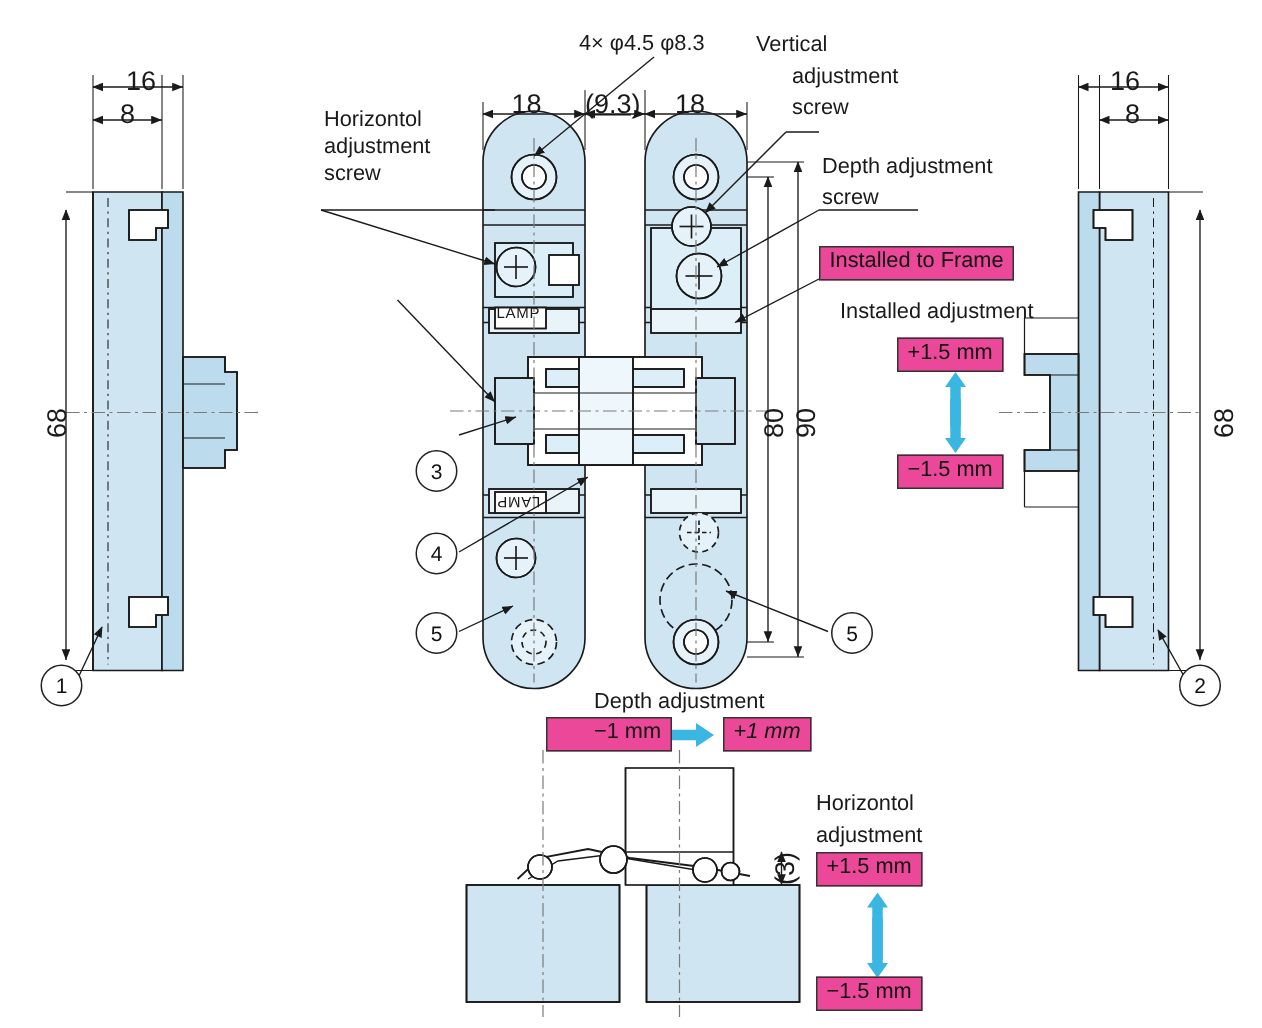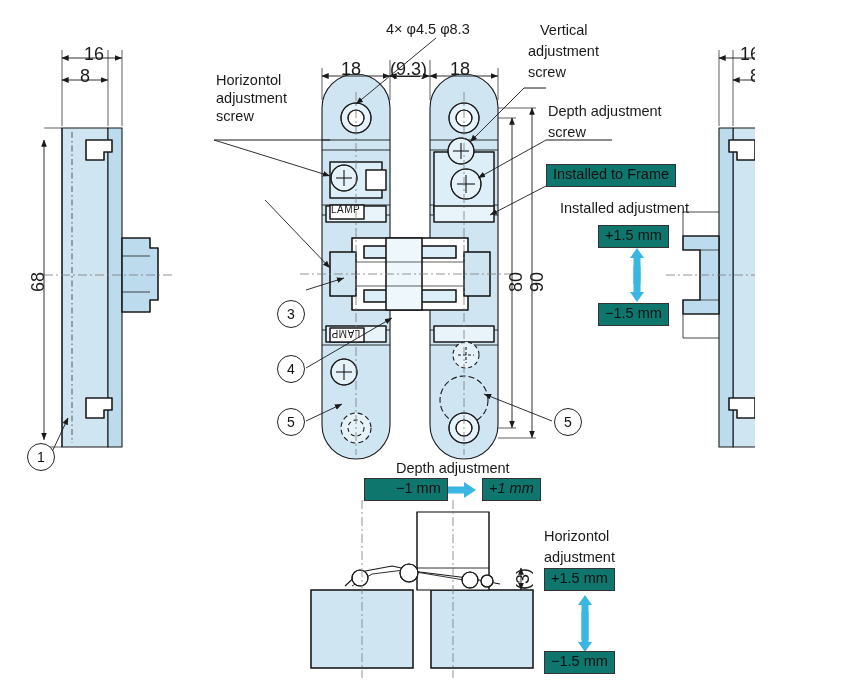--- a/index.html
+++ b/index.html
@@ -5,21 +5,21 @@
   html, body {
     margin: 0;
     padding: 0;
     background: #ffffff;
   }
   body {
     font-family: "Liberation Sans", sans-serif;
   }
   #stage {
     position: relative;
-    width: 755px;
+    width: 841px;
     height: 685px;
     background: #ffffff;
     overflow: hidden;
   }
   svg.layer {
     position: absolute;
     left: 0; top: 0;
     width: 841px;
     height: 685px;
   }
@@ -31,21 +31,21 @@
     white-space: nowrap;
     line-height: 1.22;
   }
   .boxed {
     position: absolute;
     font-family: "Liberation Sans", sans-serif;
     font-size: 14.5px;
     color: #111;
     white-space: nowrap;
     border: 1.2px solid #333;
-    background: #0f766e;
+    background: #ec4899;
     padding: 2px 6px 3px 6px;
     line-height: 1.1;
   }
   .dim {
     position: absolute;
     font-family: "Liberation Sans", sans-serif;
     font-size: 18px;
     color: #1a1a1a;
     white-space: nowrap;
   }
@@ -343,21 +343,21 @@
       <path d="M585,652 L578,642 L581.5,642 L581.5,612 L588.5,612 L588.5,642 L592,642 Z"></path>
     </g>
   </svg>
 
   <div class="lbl" style="left:386px; top:21px;">4× φ4.5 φ8.3</div>
 
   <div class="lbl" style="left:216px; top:72px;">Horizontol</div>
   <div class="lbl" style="left:216px; top:90px;">adjustment</div>
   <div class="lbl" style="left:216px; top:108px;">screw</div>
 
-  <div class="lbl" style="left:540px; top:22px;">Vertical</div>
+  <div class="lbl" style="left:504px; top:22px;">Vertical</div>
   <div class="lbl" style="left:528px; top:43px;">adjustment</div>
   <div class="lbl" style="left:528px; top:64px;">screw</div>
 
   <div class="lbl" style="left:548px; top:103px;">Depth adjustment</div>
   <div class="lbl" style="left:548px; top:124px;">screw</div>
 
   <div class="boxed" style="left:546px; top:164px;">Installed to Frame</div>
 
   <div class="lbl" style="left:560px; top:200px;">Installed adjustment</div>
   <div class="boxed" style="left:598px; top:225px;">+1.5 mm</div>

